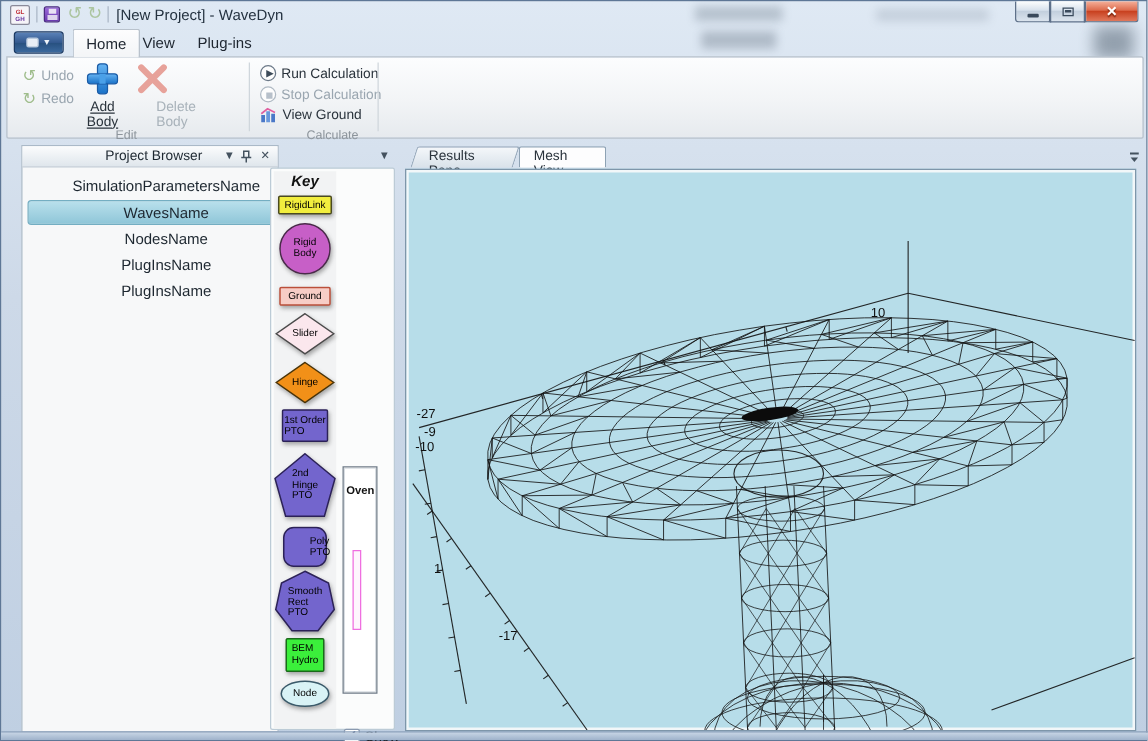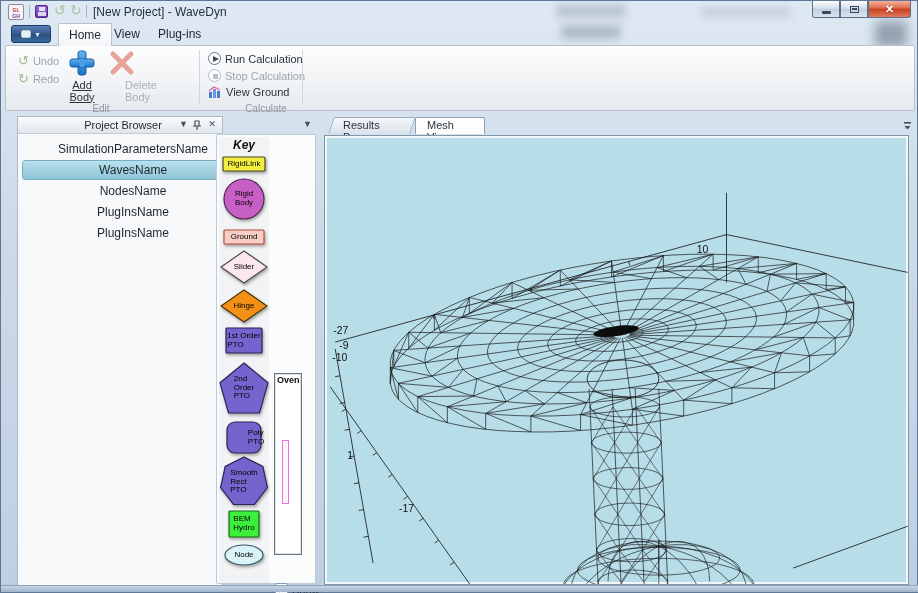--- a/index.html
+++ b/index.html
@@ -83,21 +83,21 @@
     background:#fbfcfc; border:1px solid #bccbd6; border-radius:2px; }
   #kp-strip { position:absolute; left:2px; top:2px; width:50px; height:446px; background:#f2f3f4; }
   #key-title { position:absolute; left:0; top:3px; width:54px; text-align:center;
     font-size:12px; font-weight:bold; font-style:italic; color:#111; }
   .key-item { position:absolute; }
   .key-item svg { filter:drop-shadow(1.5px 2px 1.5px rgba(40,40,40,.4)); }
   .key-label { position:absolute; inset:0; display:flex; align-items:center; justify-content:center;
     font-size:8px; line-height:1.1; text-align:left; white-space:pre-line; }
   #overlay-slider { position:absolute; left:57px; top:238px; width:28px; height:182px;
     background:#fff; border:1px solid #6e7a86; box-shadow:inset 0 0 0 1px #d8dde2; }
-  #overlay-label { position:absolute; left:2px; top:1px; font-size:9px; font-weight:bold;
+  #overlay-label { position:absolute; left:2px; top:13px; font-size:9px; font-weight:bold;
     color:#111; overflow:hidden; width:24px; height:11px; }
   #overlay-bar { position:absolute; left:7px; top:66px; width:7px; height:64px;
     border:1.5px solid #ef6fe0; background:#fef6fd; }
   #show-row { position:absolute; left:58px; top:448px; display:flex; align-items:center; gap:4px; }
   #show-check { width:13px; height:13px; background:linear-gradient(180deg,#fff,#eef2f6);
     border:1px solid #8a9ab0; border-radius:2px; font-size:11px; line-height:11px;
     color:#22305c; text-align:center; font-weight:bold; }
   #show-label { font-size:11px; color:#1d2730; }
 
   
@@ -265,21 +265,21 @@
           <div class="key-item" style="left: 3px; top: 154px; width: 48px; height: 34px;"><svg width="48" height="34">
               <polygon points="24.0,1.0 47.0,17.0 24.0,33.0 1.0,17.0" fill="#f29018" stroke="#4a3408" stroke-width="1.2"></polygon>
             </svg><div class="key-label">Hinge</div></div>
           <div class="key-item" style="left: 8px; top: 192px; width: 38px; height: 27px;"><svg width="38" height="27">
               <rect x="1" y="1" width="36" height="25" rx="1" fill="#7365cd" stroke="#2c2258" stroke-width="1.2"></rect>
             </svg><div class="key-label">1st Order
 PTO</div></div>
           <div class="key-item" style="left: 2px; top: 227px; width: 50px; height: 52px;"><svg width="50" height="52">
               <polygon points="25.0,1.0 49.0,20.8 40.5,51.0 9.5,51.0 1.0,20.8" fill="#7365cd" stroke="#2c2258" stroke-width="1.2"></polygon>
             </svg><div class="key-label">2nd
-Order
+Hinge
 PTO</div></div>
           <div class="key-item" style="left: 9px; top: 286px; width: 60px; height: 33px;"><svg width="36" height="33">
               <rect x="1" y="1" width="34" height="31" rx="8" fill="#7365cd" stroke="#2c2258" stroke-width="1.2"></rect>
             </svg><div class="key-label">Poly
 PTO</div></div>
           <div class="key-item" style="left: 2px; top: 321px; width: 50px; height: 52px;"><svg width="50" height="52">
               <polygon points="25.0,1.0 43.8,10.4 48.4,31.6 35.4,48.5 14.6,48.5 1.6,31.6 6.2,10.4" fill="#7365cd" stroke="#2c2258" stroke-width="1.2"></polygon>
             </svg><div class="key-label">Smooth
 Rect
 PTO</div></div>

